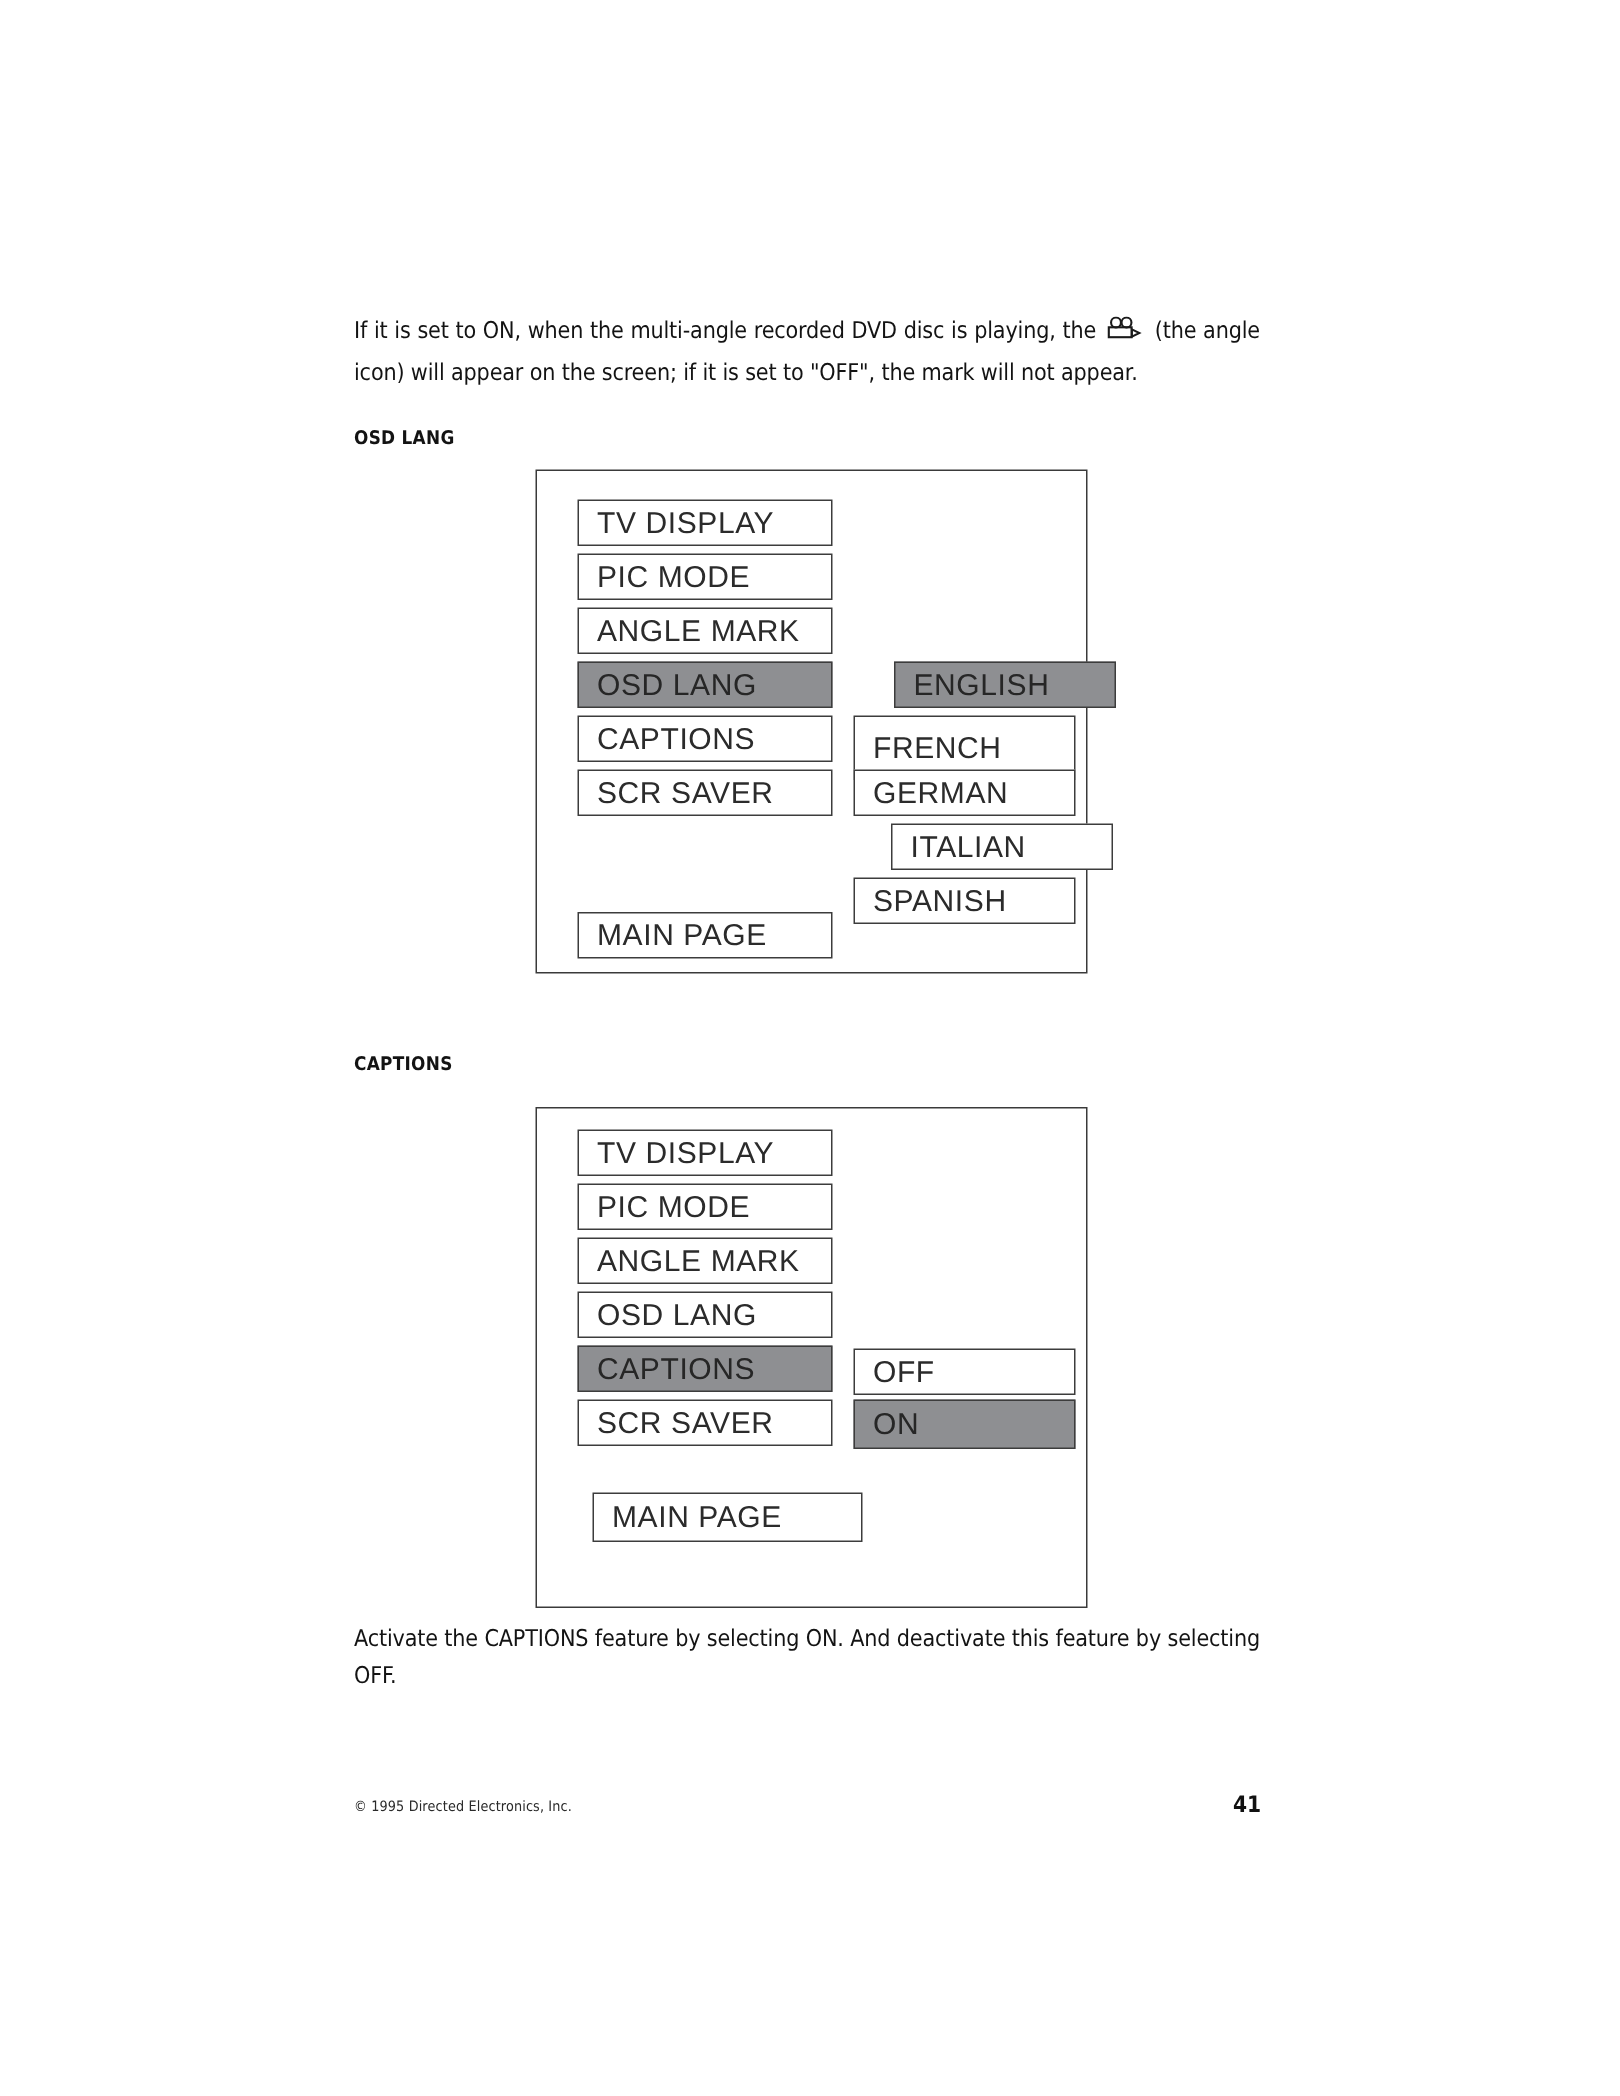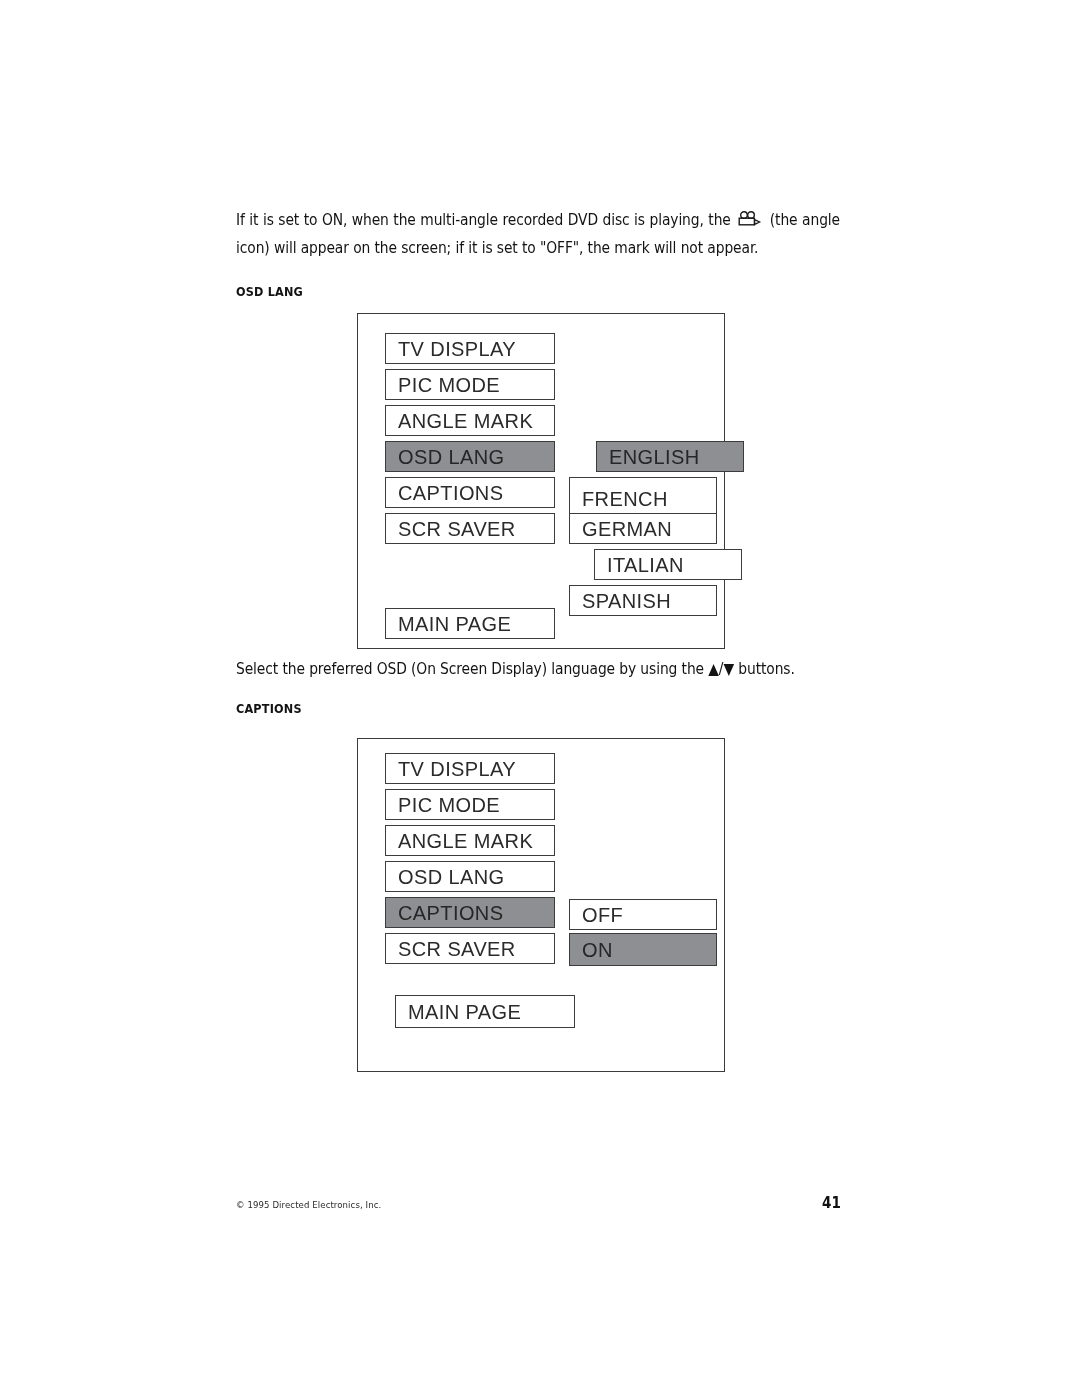--- a/index.html
+++ b/index.html
@@ -129,35 +129,35 @@
     <div class="osd-item" style="left:27px; top:199px; width:170px; height:31px;">SCR SAVER</div>
     <div class="osd-item" style="left:27px; top:294px; width:170px; height:31px;">MAIN PAGE</div>
 
     <div class="osd-item sel" style="left:211px; top:127px; width:148px; height:31px;margin-left:27px;">ENGLISH</div>
     <div class="osd-item" style="left:211px; top:163px; width:148px; height:43px;">FRENCH</div>
     <div class="osd-item" style="left:211px; top:199px; width:148px; height:31px;">GERMAN</div>
     <div class="osd-item" style="left:211px; top:235px; width:148px; height:31px;margin-left:25px;">ITALIAN</div>
     <div class="osd-item" style="left:211px; top:271px; width:148px; height:31px;">SPANISH</div>
   </div>
 
-  <div class="para nojust" style="top:657px;">Select the preferred OSD (On Screen Display) language by using the ▲/▼ buttons.</div>
 
   <div class="sec-head" style="top:701px;">CAPTIONS</div>
 
   <div class="osd-box" style="left:357px; top:738px; width:368px; height:334px;">
 
     <div class="osd-item" style="left:27px; top:14px;  width:170px; height:31px;">TV DISPLAY</div>
     <div class="osd-item" style="left:27px; top:50px;  width:170px; height:31px;">PIC MODE</div>
     <div class="osd-item" style="left:27px; top:86px;  width:170px; height:31px;">ANGLE MARK</div>
     <div class="osd-item" style="left:27px; top:122px; width:170px; height:31px;">OSD LANG</div>
     <div class="osd-item sel" style="left:27px; top:158px; width:170px; height:31px;">CAPTIONS</div>
     <div class="osd-item" style="left:27px; top:194px; width:170px; height:31px;">SCR SAVER</div>
     <div class="osd-item" style="left:37px; top:256px; width:180px; height:33px;">MAIN PAGE</div>
 
     <div class="osd-item" style="left:211px; top:160px; width:148px; height:31px;">OFF</div>
     <div class="osd-item sel" style="left:211px; top:194px; width:148px; height:33px;">ON</div>
   </div>
 
+  <div class="para" style="top:1080px;">Activate the CAPTIONS feature by selecting ON. And deactivate this feature by selecting OFF.</div>
 
   <div class="footer-copy" style="top:1199px;">© 1995  Directed Electronics, Inc.</div>
   <div class="footer-page" style="left:822px; top:1194px;">41</div>
 
 </div>
 
 </body></html>

